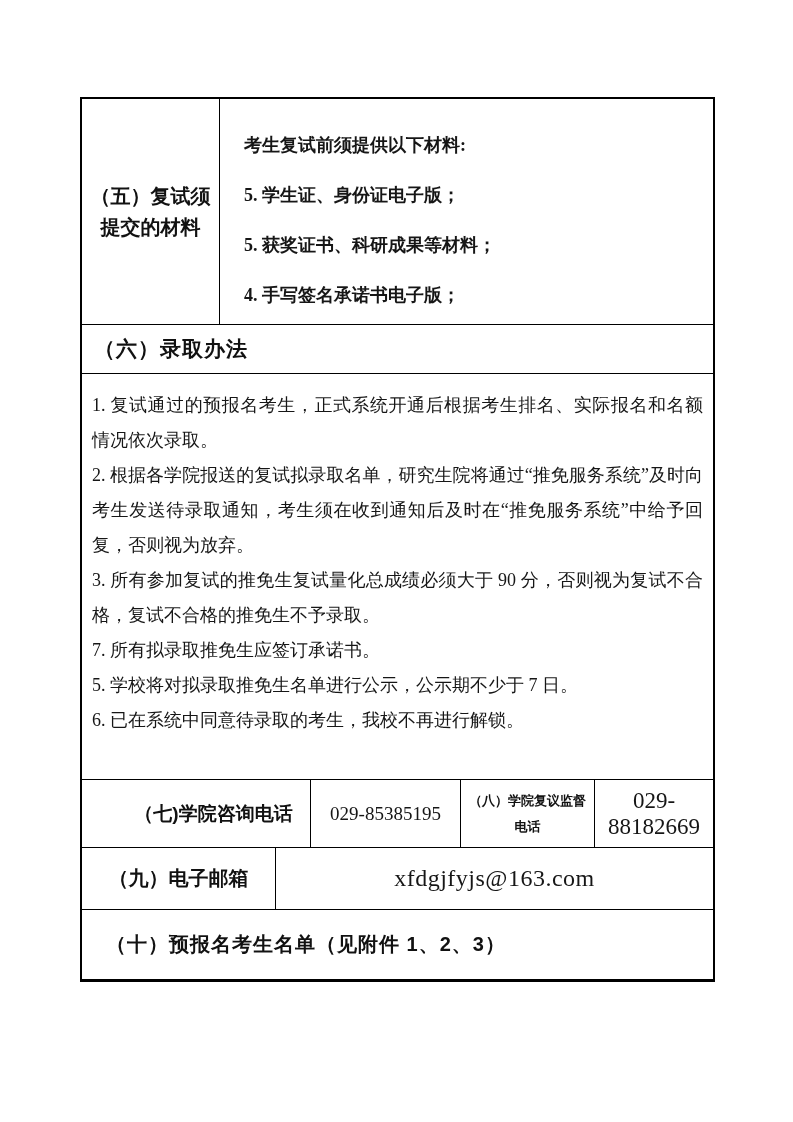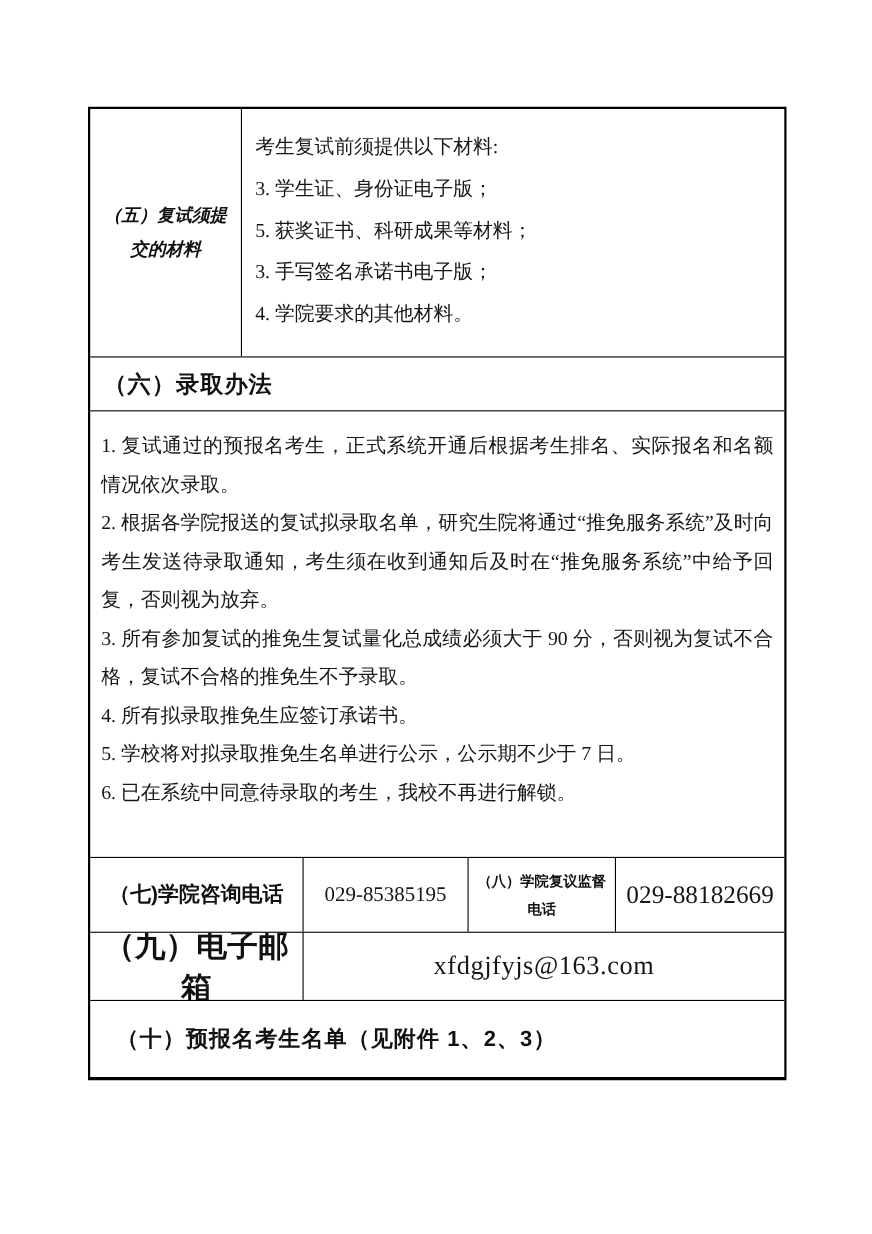--- a/index.html
+++ b/index.html
@@ -54,34 +54,34 @@
     display: flex;
     align-items: center;
     justify-content: center;
     text-align: center;
   }
 
   
   .row-materials { height: 225px; }
   .materials-label {
     width: 137px;
-    font-size: 16px;
+    font-size: 20px;
     line-height: 31px;
     padding: 0 8px;
-    font-style: italic;
   }
   .materials-content {
     flex: 1;
     padding: 15px 14px 0 12px;
     font-size: 18px;
   }
   .materials-content p {
-    margin: 0;
+    margin: 12px;
     line-height: 38px;
     white-space: nowrap;
+    font-weight: bold;
   }
 
   
   .row-admission-header { height: 49px; text-align: right; }
   .admission-header-cell {
     flex: 1;
     display: flex;
     align-items: center;
     font-size: 21px;
     padding-left: 12px;
@@ -95,29 +95,29 @@
     padding: 14px 10px 0 10px;
     font-size: 18px;
   }
   .admission-rules-cell p {
     margin: 0;
     line-height: 35px;
     text-align: justify;
   }
 
   
-  .row-phones { height: 68px; }
+  .row-phones { height: 68px; padding-left: 35px; }
   .consult-label { width: 193px; font-size: 19px; line-height: 26px; padding: 0 4px; }
   .consult-value { width: 150px; font-size: 19px; }
   .review-label  { width: 134px; font-size: 13px; line-height: 26px; padding: 0 6px; }
   .review-value  { flex: 1; font-size: 23px; }
 
   
   .row-email { height: 62px; }
-  .email-label { width: 193px; font-size: 28px; }
+  .email-label { width: 193px; font-size: 20px; }
   .email-value { flex: 1; font-size: 24px; letter-spacing: 0.5px; }
 
   
   .row-list { flex: 1 1 auto; }
   .list-cell {
     flex: 1;
     display: flex;
     align-items: center;
     font-size: 20px;
     padding-left: 24px;
@@ -127,37 +127,37 @@
 </head>
 <body>
 
 <div class="page">
   <div class="doc-table">
 
     <div class="row row-materials">
       <div class="cell materials-label hei center-cell">（五）复试须提交的材料</div>
       <div class="cell materials-content">
         <p>考生复试前须提供以下材料:</p>
-        <p>3. 学生证、身份证电子版；</p>
+        <p>5. 学生证、身份证电子版；</p>
         <p>5. 获奖证书、科研成果等材料；</p>
-        <p>3. 手写签名承诺书电子版；</p>
+        <p>4. 手写签名承诺书电子版；</p>
         <p>4. 学院要求的其他材料。</p>
       </div>
     </div>
 
     <div class="row row-admission-header">
       <div class="cell admission-header-cell hei">（六）录取办法</div>
     </div>
 
     <div class="row row-admission-rules">
       <div class="cell admission-rules-cell">
         <p>1. 复试通过的预报名考生，正式系统开通后根据考生排名、实际报名和名额情况依次录取。</p>
         <p>2. 根据各学院报送的复试拟录取名单，研究生院将通过“推免服务系统”及时向考生发送待录取通知，考生须在收到通知后及时在“推免服务系统”中给予回复，否则视为放弃。</p>
         <p>3. 所有参加复试的推免生复试量化总成绩必须大于 90 分，否则视为复试不合格，复试不合格的推免生不予录取。</p>
-        <p>4. 所有拟录取推免生应签订承诺书。</p>
+        <p>7. 所有拟录取推免生应签订承诺书。</p>
         <p>5. 学校将对拟录取推免生名单进行公示，公示期不少于 7 日。</p>
         <p>6. 已在系统中同意待录取的考生，我校不再进行解锁。</p>
       </div>
     </div>
 
     <div class="row row-phones">
       <div class="cell consult-label hei center-cell">（七)学院咨询电话</div>
       <div class="cell consult-value center-cell">029-85385195</div>
       <div class="cell review-label hei center-cell">（八）学院复议监督电话</div>
       <div class="cell review-value center-cell">029-88182669</div>

